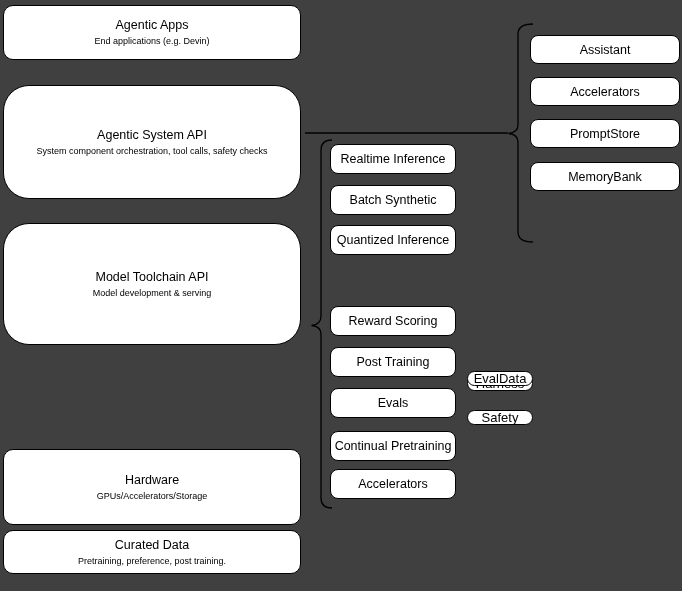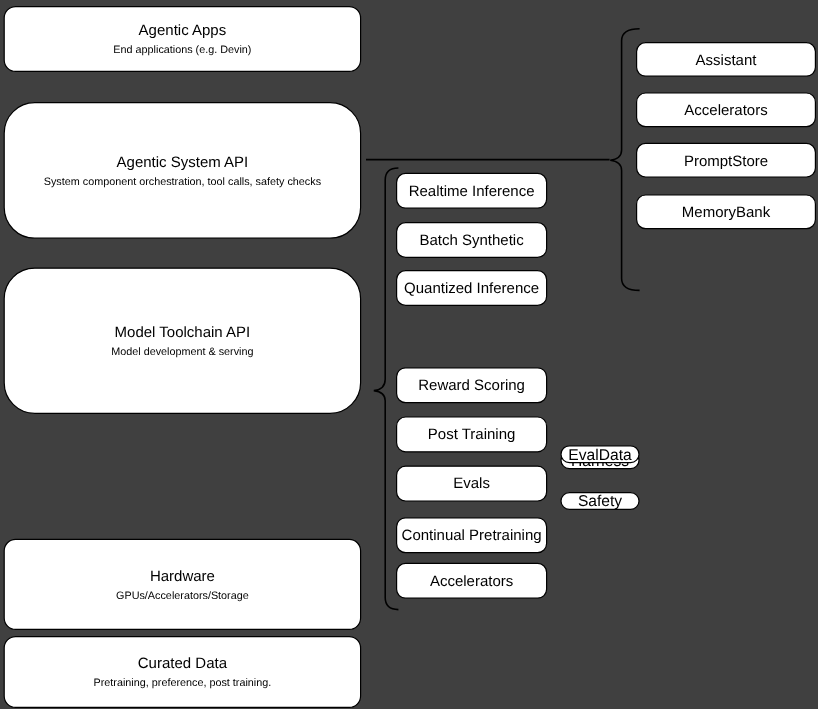--- a/index.html
+++ b/index.html
@@ -51,21 +51,21 @@
     <div class="subtitle">Model development &amp; serving</div>
   </div>
   <div class="box lbox big" style="top:85px;height:114px;">
     <div class="title">Agentic System API</div>
     <div class="subtitle">System component orchestration, tool calls, safety checks</div>
   </div>
   <div class="box lbox" style="top:449px;height:76px;">
     <div class="title">Hardware</div>
     <div class="subtitle">GPUs/Accelerators/Storage</div>
   </div>
-  <div class="box lbox" style="top:530px;height:60px;">
+  <div class="box lbox" style="top:530px;height:44px;">
     <div class="title">Curated Data</div>
     <div class="subtitle">Pretraining, preference, post training.</div>
   </div>
 
   <div class="box mbox" style="top:144px;">Realtime Inference</div>
   <div class="box mbox" style="top:185px;">Batch Synthetic</div>
   <div class="box mbox" style="top:225px;">Quantized Inference</div>
   <div class="box mbox" style="top:306px;">Reward Scoring</div>
   <div class="box mbox" style="top:347px;">Post Training</div>
   <div class="box mbox" style="top:388px;">Evals</div>

